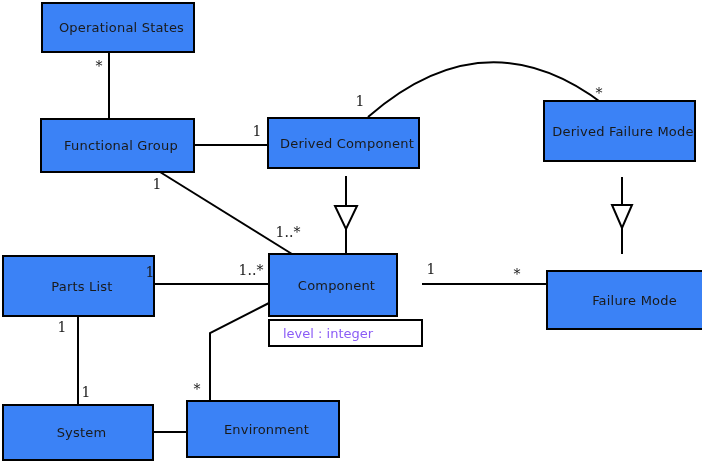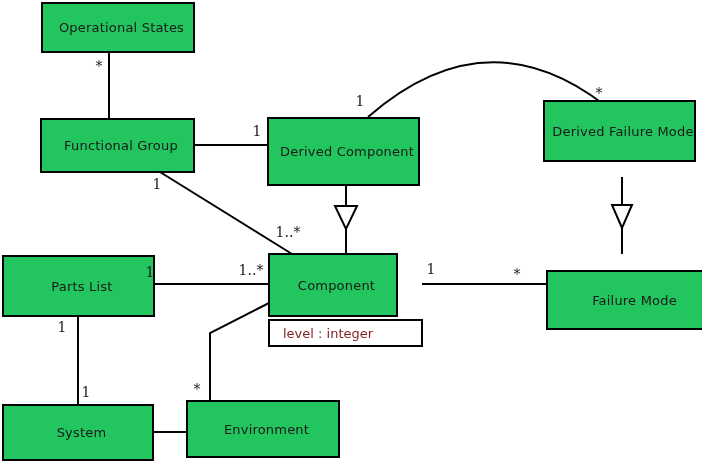--- a/index.html
+++ b/index.html
@@ -13,42 +13,42 @@
     overflow: hidden;
   }
   #wires {
     position: absolute;
     left: 0; top: 0;
     width: 702px; height: 464px;
     z-index: 1;
   }
   .uml-box {
     position: absolute;
-    background: #22c55e;
+    background: #3b82f6;
     border: 2px solid #000000;
     display: flex;
     align-items: center;
     justify-content: center;
     z-index: 2;
     color: #1a1a1a;
     font-size: 13px;
     letter-spacing: 0.2px;
     white-space: nowrap;
     padding-left: 7px;
   }
   .uml-attr {
     position: absolute;
     background: #ffffff;
     border: 2px solid #000000;
     display: flex;
     align-items: center;
     justify-content: flex-start;
     padding-left: 13px;
     z-index: 2;
-    color: #7f1d1d;
+    color: #8b5cf6;
     font-size: 13px;
     white-space: nowrap;
   }
   .mult {
     position: absolute;
     z-index: 3;
     font-family: "DejaVu Serif", "Liberation Serif", serif;
     font-size: 14px;
     color: #1a1a1a;
     transform: translate(-50%, -50%);
@@ -83,21 +83,21 @@
   </svg>
 
   <div class="uml-box" style="left:41px;  top:2px;   width:154px; height:51px;">
     <span>Operational States</span>
   </div>
 
   <div class="uml-box" style="left:40px;  top:118px; width:155px; height:55px;">
     <span>Functional Group</span>
   </div>
 
-  <div class="uml-box" style="left:267px; top:117px; width:153px; height:69px;">
+  <div class="uml-box" style="left:267px; top:117px; width:153px; height:52px;">
     <span>Derived Component</span>
   </div>
 
   <div class="uml-box" style="left:543px; top:100px; width:153px; height:62px;">
     <span>Derived Failure Mode</span>
   </div>
 
   <div class="uml-box" style="left:2px;   top:255px; width:153px; height:62px;">
     <span>Parts List</span>
   </div>

